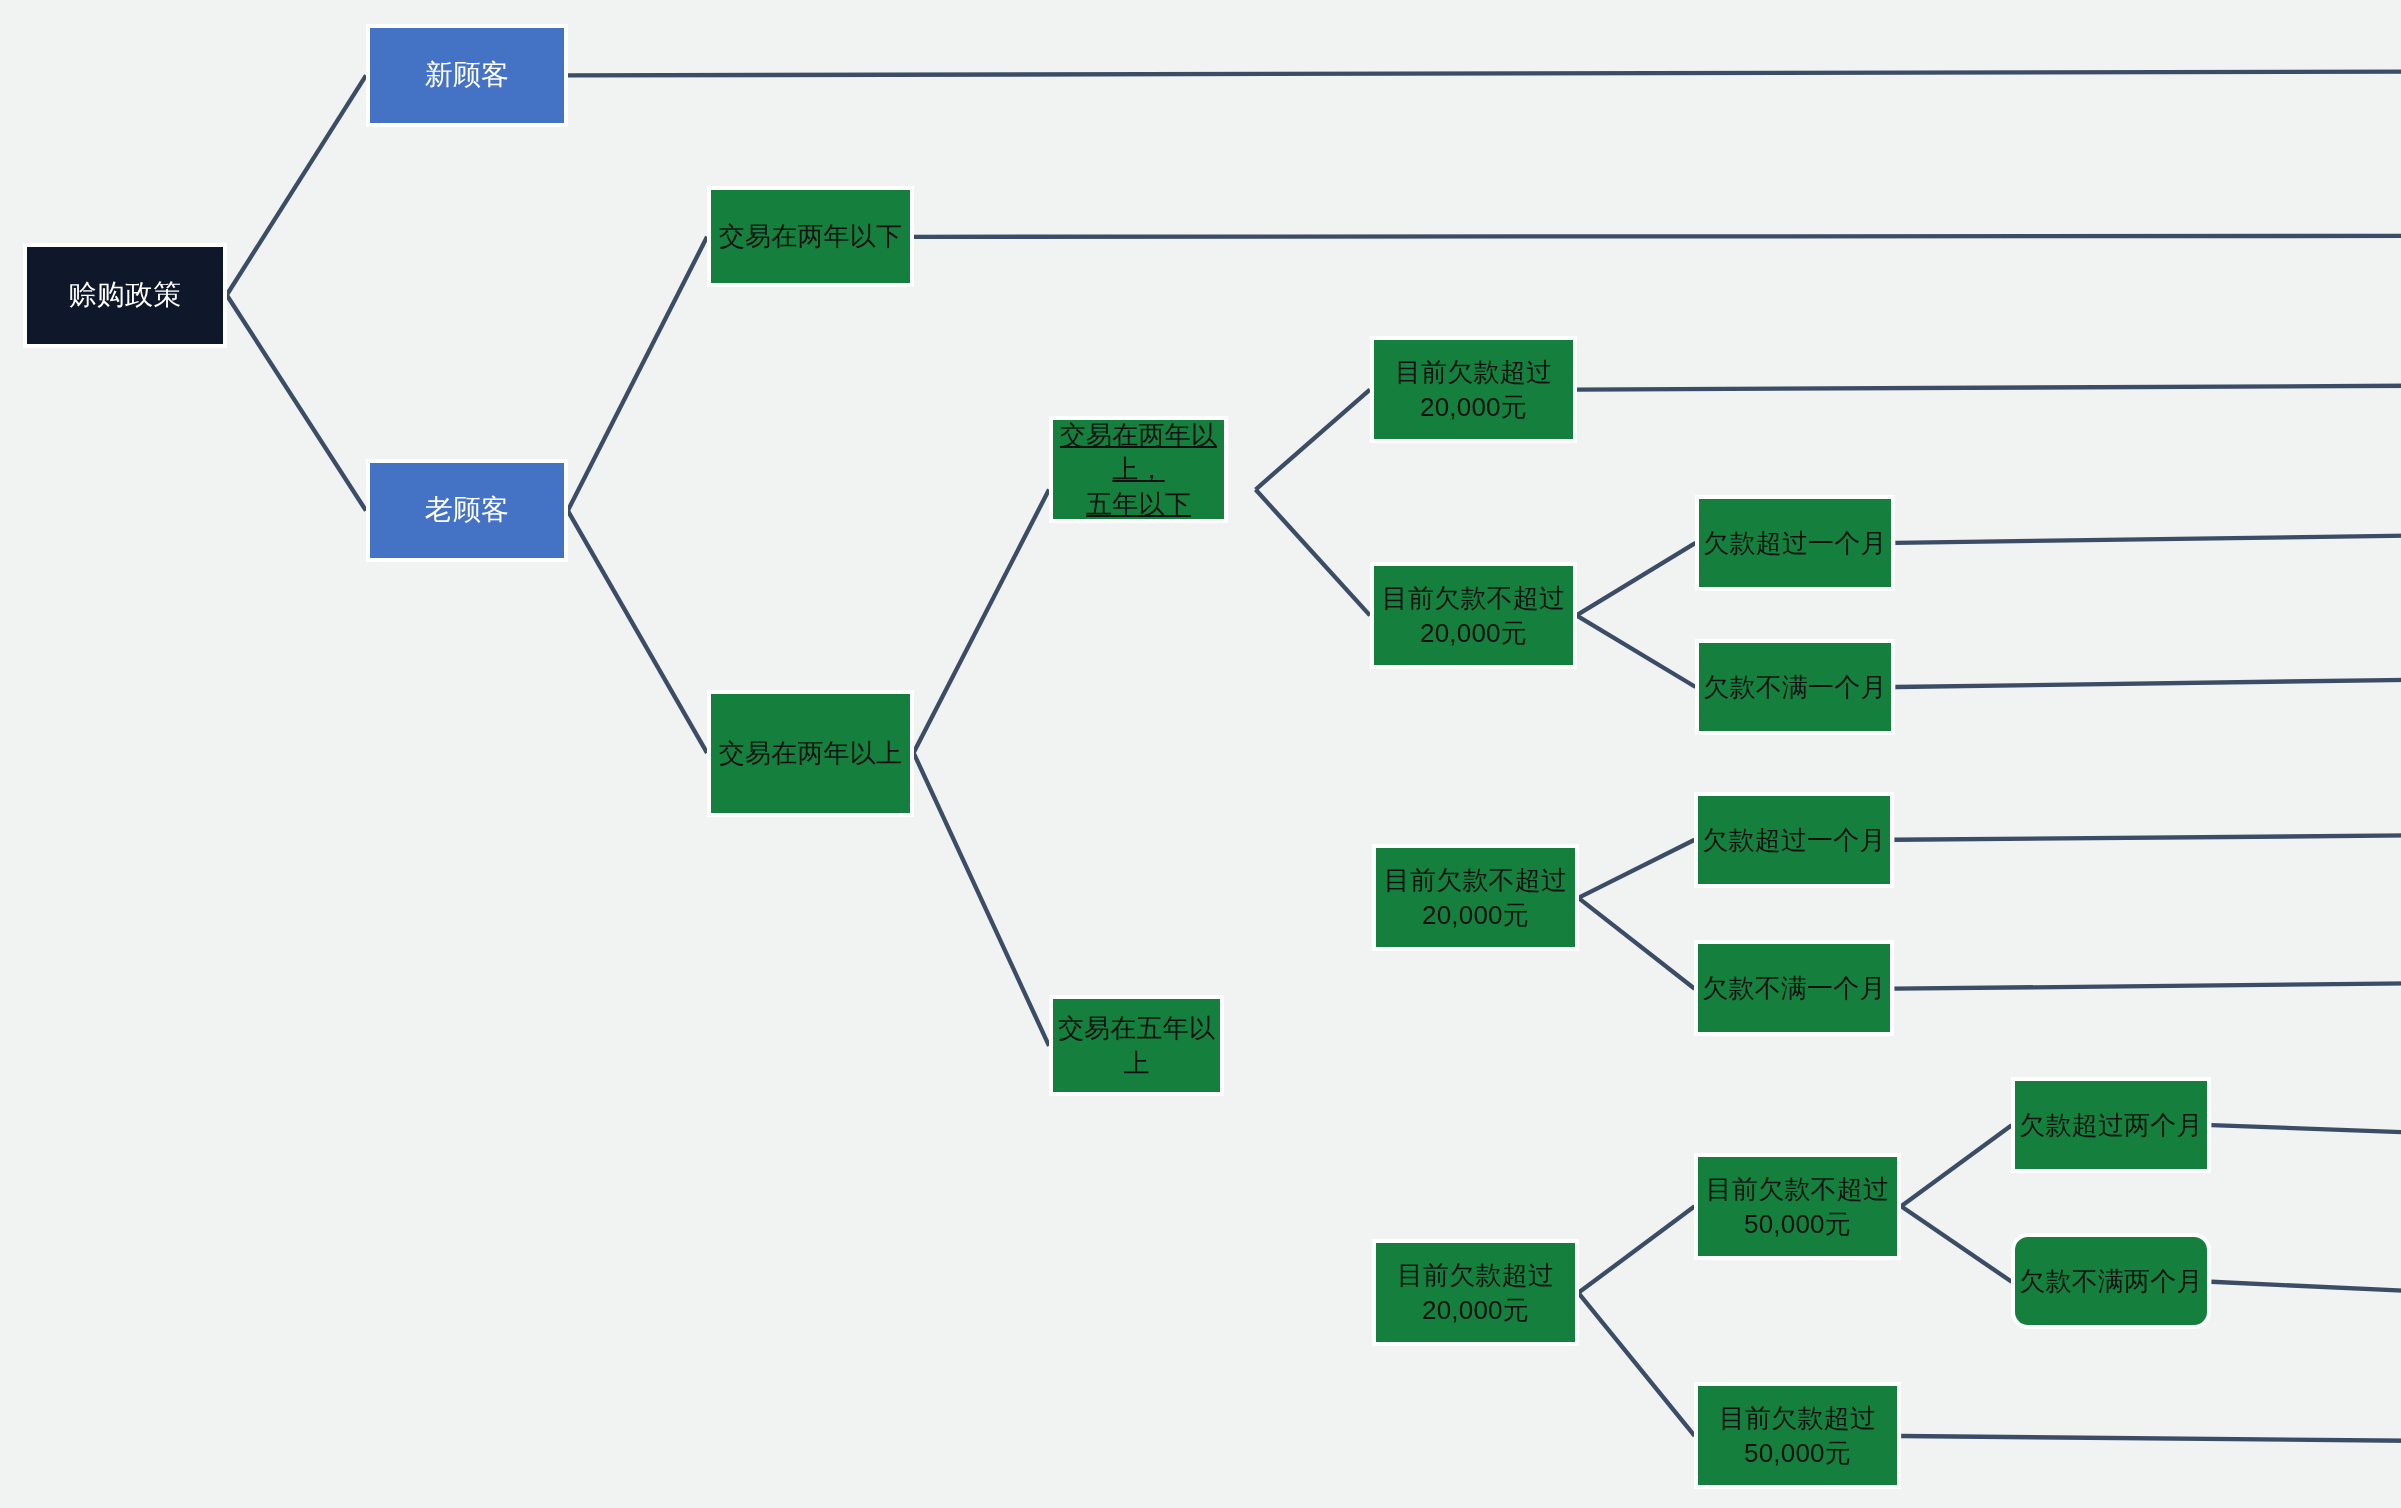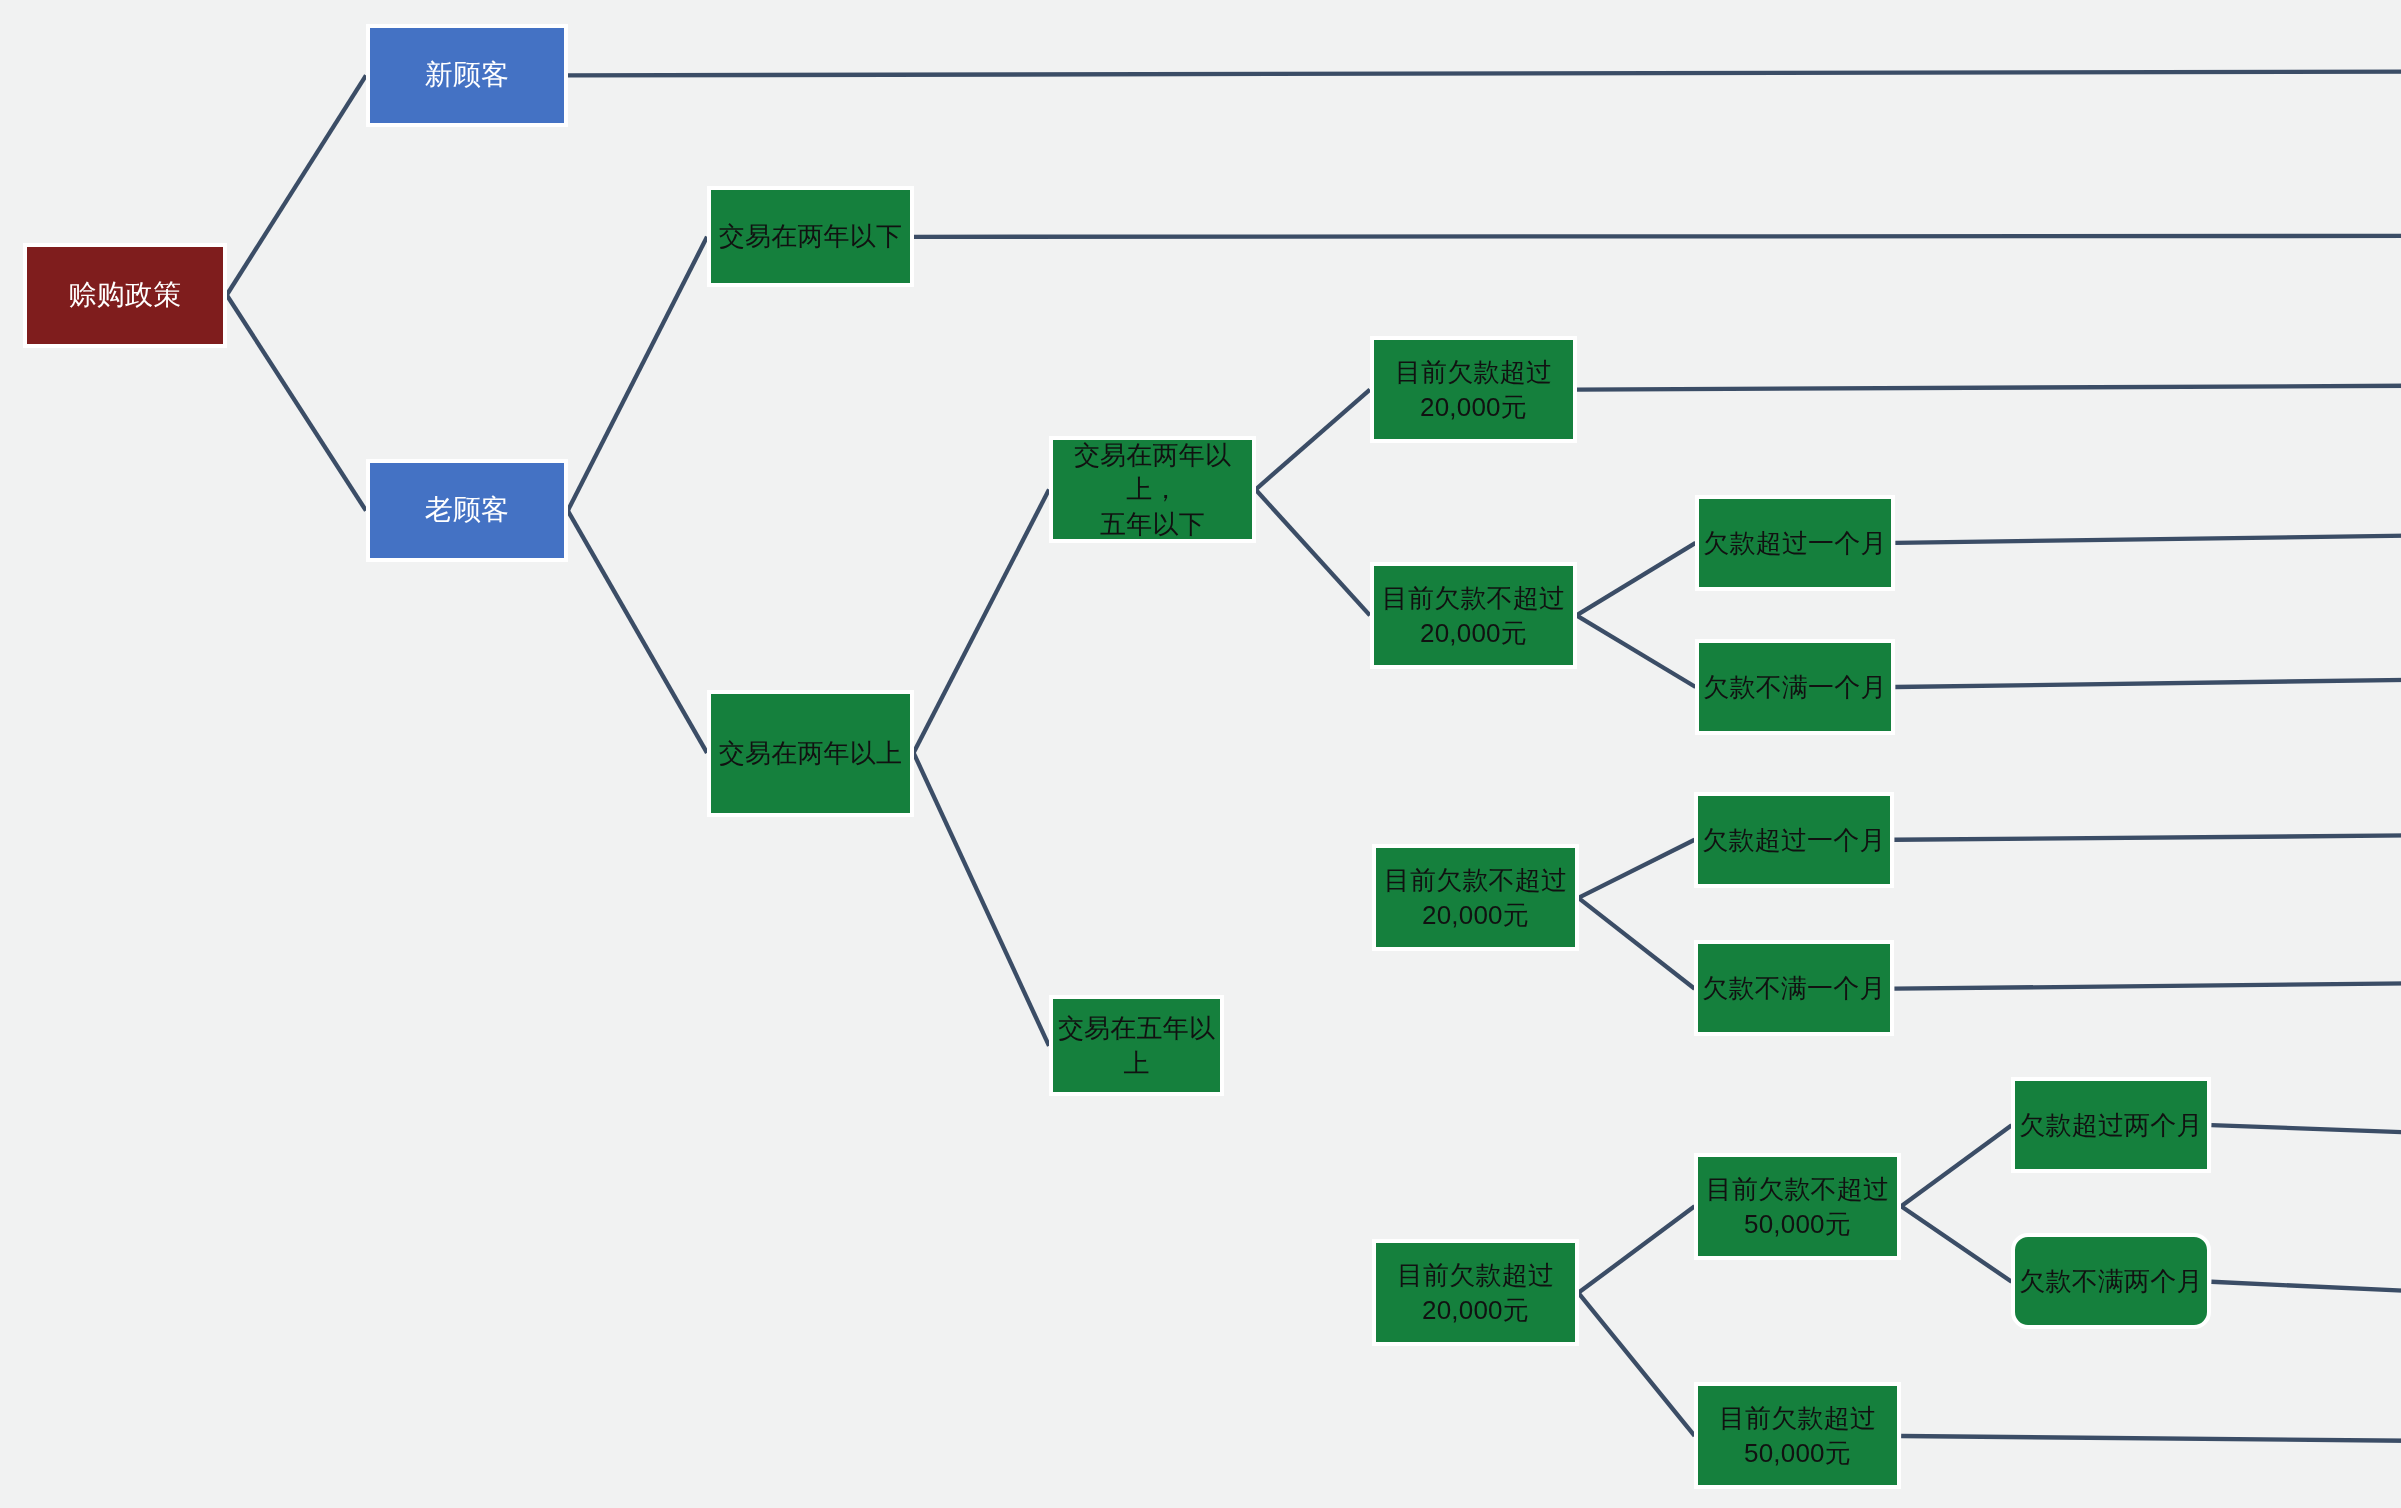--- a/index.html
+++ b/index.html
@@ -15,21 +15,21 @@
   .node{
     position:absolute;
     box-sizing:border-box;
     display:flex;align-items:center;justify-content:center;
     text-align:center;
     border:4.8px solid #ffffff;
     line-height:1.32;
     white-space:pre-line;
     letter-spacing:0.2px;
   }
-  .node.root{background:#7f1d1d;color:#ffffff;font-size:28px;}
+  .node.root{background:#0f172a;color:#ffffff;font-size:28px;}
   .node.level1{background:#4472c4;color:#ffffff;font-size:28px;}
   .node.cond{background:#15803d;color:#111111;font-size:26px;}
 </style>
 </head>
 <body style="background: rgb(241, 242, 242);">
 
 <div id="canvas">
   <svg id="edges" viewBox="0 0 5542 3141" preserveAspectRatio="none">
       <path d="M 472 614 L 762 157" stroke="#3b4d66" stroke-width="9" fill="none" stroke-linecap="butt"></path>
       <path d="M 472 614 L 762 1063" stroke="#3b4d66" stroke-width="9" fill="none" stroke-linecap="butt"></path>
@@ -57,21 +57,21 @@
       <path d="M 4604 2342 L 5014 2357" stroke="#3b4d66" stroke-width="9" fill="none" stroke-linecap="butt"></path>
       <path d="M 4604 2668 L 5014 2687" stroke="#3b4d66" stroke-width="9" fill="none" stroke-linecap="butt"></path>
       <path d="M 3958 2989 L 5014 2999" stroke="#3b4d66" stroke-width="9" fill="none" stroke-linecap="butt"></path>
     </svg>
   <div id="node-layer">
       <div class="node root" style="left: 23px; top: 243px; width: 204px; height: 105px;">赊购政策</div>
       <div class="node level1" style="left: 366px; top: 24px; width: 202px; height: 103px;">新顾客</div>
       <div class="node level1" style="left: 366px; top: 459px; width: 202px; height: 103px;">老顾客</div>
       <div class="node cond" style="left: 707px; top: 186px; width: 207px; height: 101px;">交易在两年以下</div>
       <div class="node cond" style="left: 707px; top: 690px; width: 207px; height: 127px;">交易在两年以上</div>
-      <div class="node cond" style="left: 1049px; top: 436px; width: 207px; height: 107px;">交易在两年以上，
+      <div class="node cond" style="left: 1049px; top: 416px; width: 179px; height: 107px; text-decoration: underline;">交易在两年以上，
 五年以下</div>
       <div class="node cond" style="left: 1049px; top: 995px; width: 175px; height: 101px;">交易在五年以上</div>
       <div class="node cond" style="left: 1370px; top: 336px; width: 207px; height: 107px;">目前欠款超过
 20,000元</div>
       <div class="node cond" style="left: 1370px; top: 562px; width: 207px; height: 107px;">目前欠款不超过
 20,000元</div>
       <div class="node cond" style="left: 1372px; top: 844px; width: 207px; height: 107px;">目前欠款不超过
 20,000元</div>
       <div class="node cond" style="left: 1372px; top: 1239px; width: 207px; height: 107px;">目前欠款超过
 20,000元</div>

